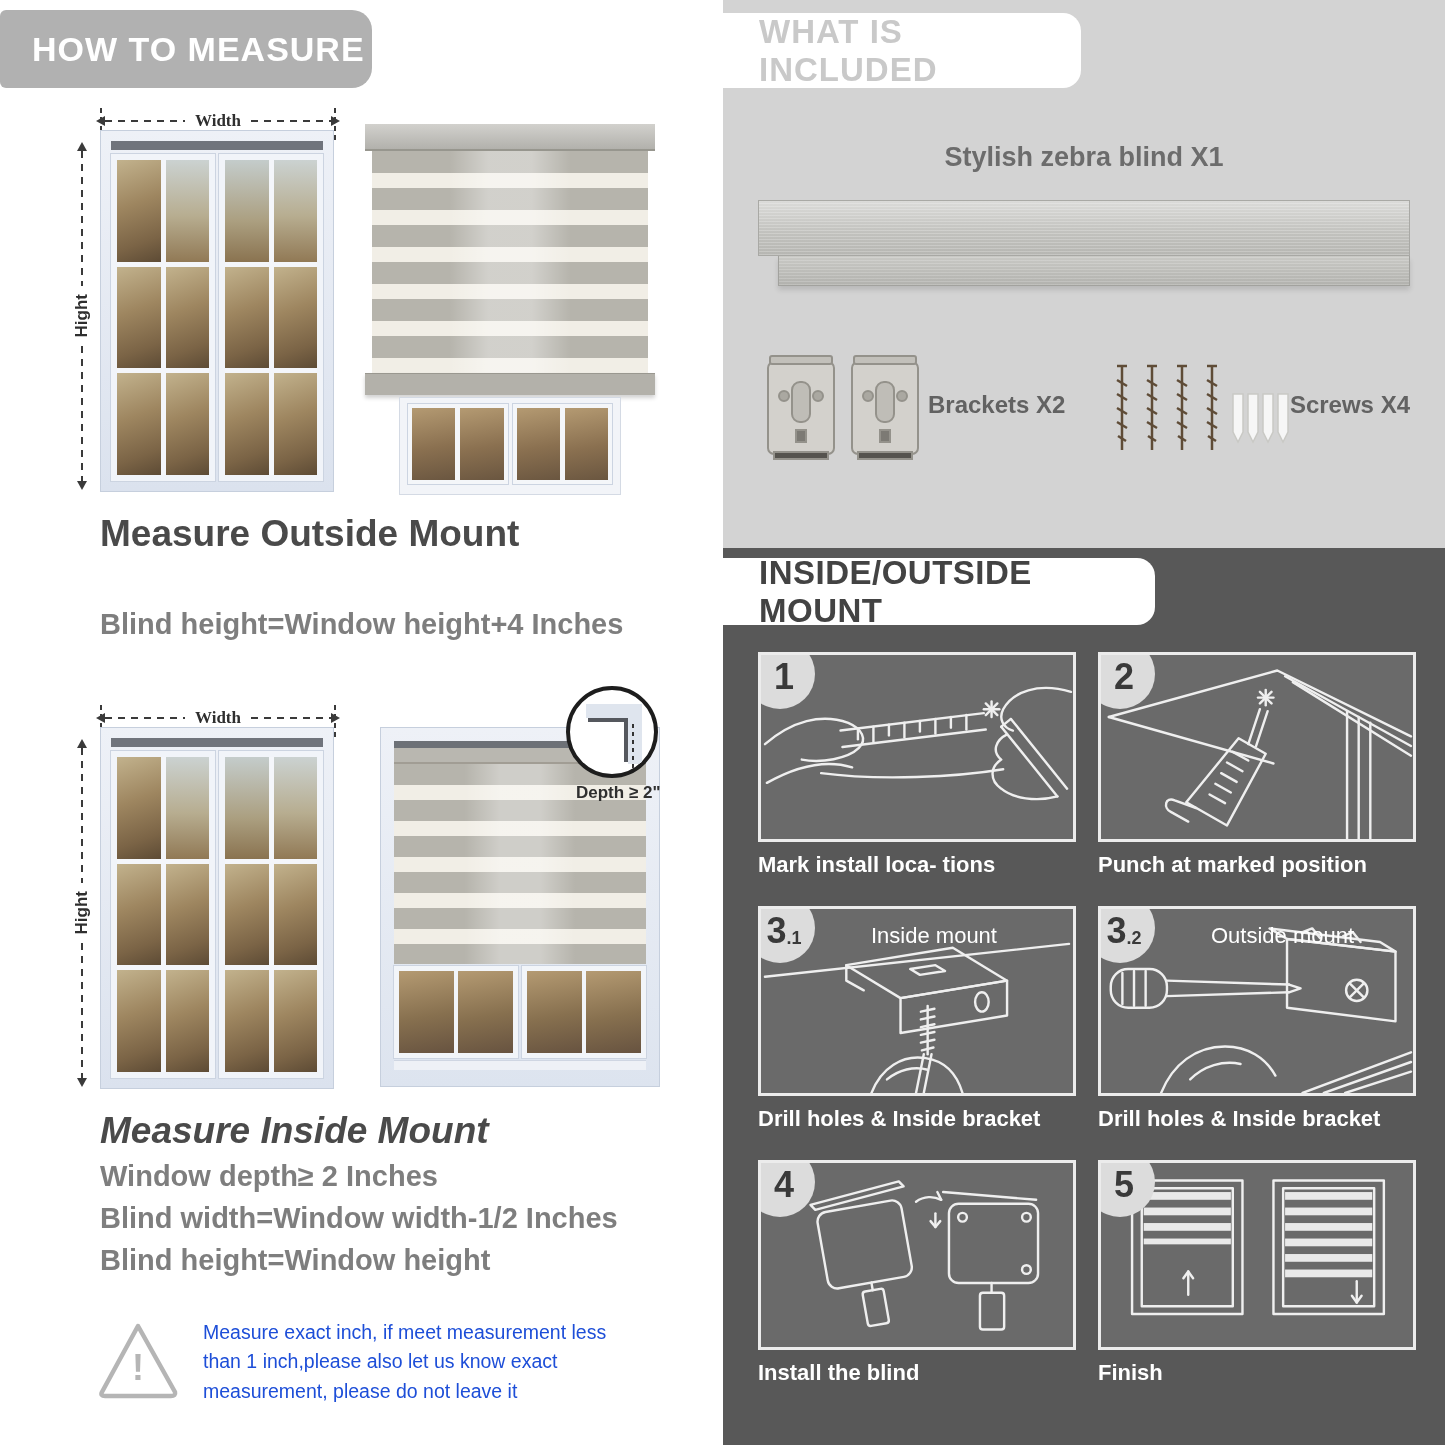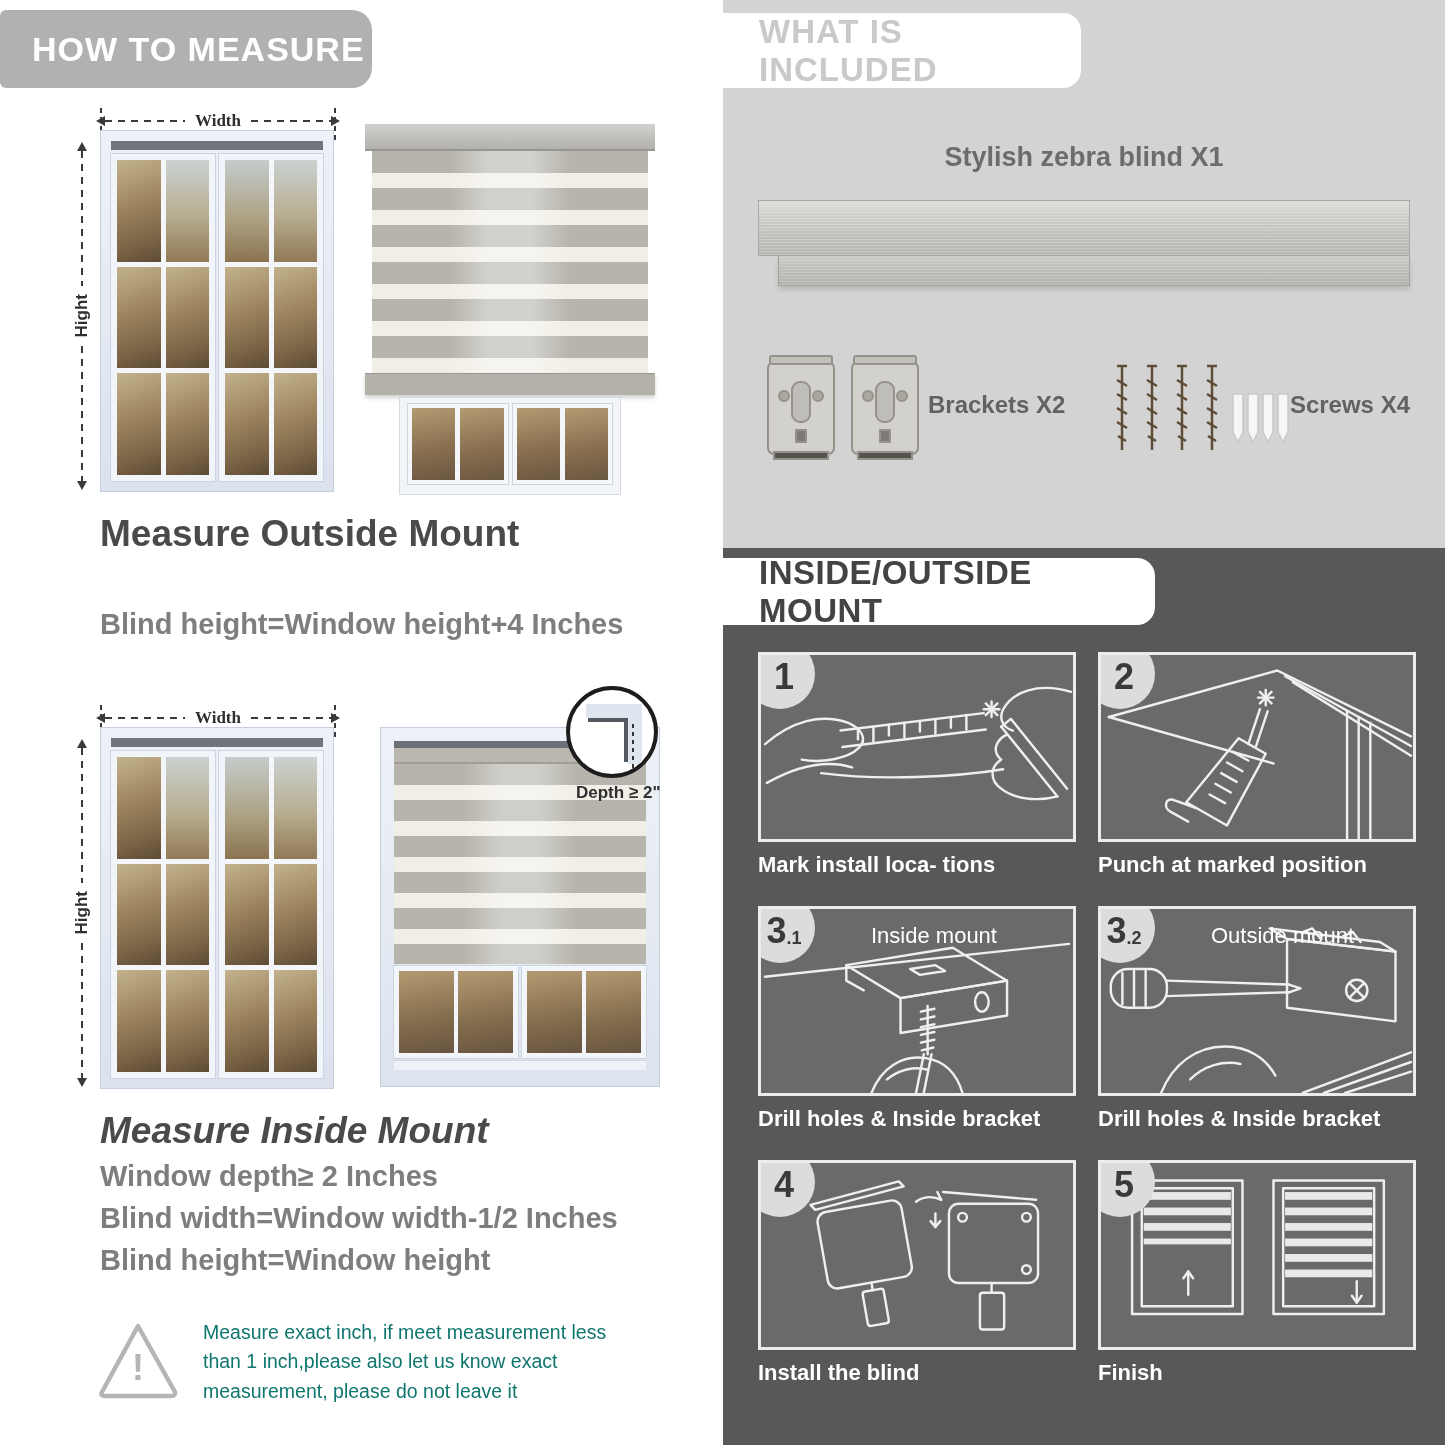--- a/index.html
+++ b/index.html
@@ -69,21 +69,21 @@
   .mag .corner-in{position:absolute;right:26px;top:28px;width:40px;height:44px;
     border-top:4px solid #55585e;border-right:4px solid #55585e;box-sizing:border-box;}
   .mag .depth-dash{position:absolute;right:20px;top:34px;width:2px;height:44px;
     background:repeating-linear-gradient(180deg,#333 0 4px,transparent 4px 8px);}
   .depth-label{position:absolute;left:576px;top:783px;font-size:17px;font-weight:700;color:#2f2f2f;}
 
   .m-title{position:absolute;left:100px;color:#4a4a4a;font-size:37px;font-weight:700;}
   .m-rule{position:absolute;left:100px;color:#7e7e7e;font-size:29px;font-weight:700;}
 
   .warn{position:absolute;left:95px;top:1318px;width:560px;display:flex;gap:22px;align-items:flex-start;}
-  .warn .txt{color:#0f766e;font-size:19.5px;line-height:1.5;width:440px;}
+  .warn .txt{color:#1d4ed8;font-size:19.5px;line-height:1.5;width:440px;}
 
   
   .light-sec{position:absolute;left:723px;top:0;width:722px;height:548px;background:#d3d3d3;}
   .hdr-incl{position:absolute;left:0;top:13px;width:358px;height:75px;background:#fff;
     border-radius:0 18px 18px 0;display:flex;align-items:center;padding-left:36px;box-sizing:border-box;
     color:#c9c9c9;font-size:33px;font-weight:700;letter-spacing:1px;}
   .prod-label{position:absolute;left:0;top:142px;width:100%;text-align:center;
     color:#6c6c6c;font-size:27px;font-weight:700;}
   .headrail{position:absolute;left:35px;top:200px;width:652px;}
   .headrail .b1{height:56px;background:

